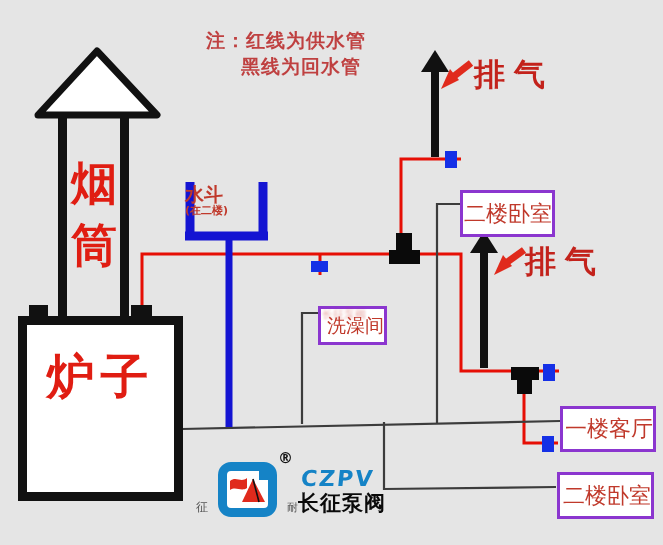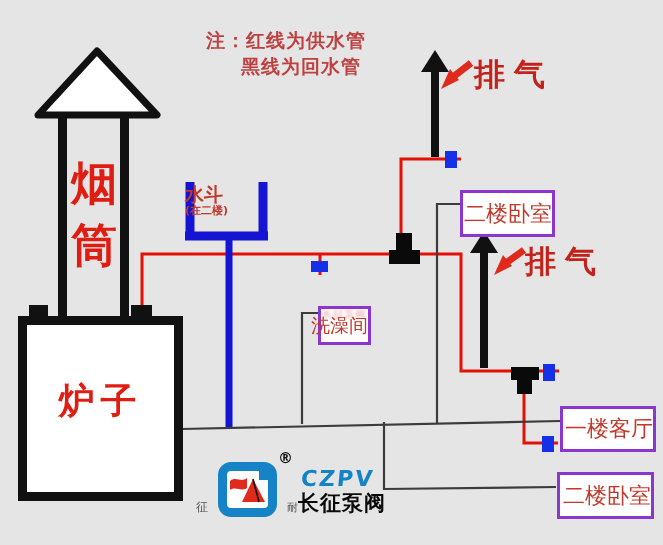--- a/index.html
+++ b/index.html
@@ -18,21 +18,21 @@
   .stroke-water{stroke:var(--water-blue);fill:none;}
   .fill-fitting{fill:var(--fitting-black);}
   .fill-valve{fill:var(--valve-blue);}
   .fill-redarrow{fill:var(--logo-red);}
   .stroke-redarrow{stroke:var(--logo-red);stroke-width:7;fill:none;}
   .abs{position:absolute;}
   .note{color:var(--note-red);font-size:19px;font-weight:bold;letter-spacing:1px;white-space:nowrap;}
   .chimney-label{width:54px;color:var(--big-label-red);font-size:46px;font-weight:bold;
     line-height:62px;text-align:center;word-break:break-all;}
   .stove-box{border:9px solid #111;background:#fff;display:flex;align-items:flex-start;justify-content:center;}
-  .stove-label{color:var(--big-label-red);font-size:36px;font-weight:bold;letter-spacing:6px;margin-top:52px;white-space:nowrap;}
+  .stove-label{color:var(--big-label-red);font-size:48px;font-weight:bold;letter-spacing:6px;margin-top:20px;white-space:nowrap;}
   .hopper-label{width:84px;color:var(--room-text-red);line-height:1.12;}
   .hopper-label .l1{font-size:19px;font-weight:bold;display:block;}
   .hopper-label .l2{font-size:11px;font-weight:bold;display:block;white-space:nowrap;}
   .room-box{border:3px solid var(--room-border-purple);background:#fff;display:flex;
     align-items:center;justify-content:flex-end;margin-top:32px;}
   .room-label{color:var(--room-text-red);font-size:22px;white-space:nowrap;}
   .room-label.small{font-size:19px;}
   .vent-label{color:var(--vent-label-red);font-size:31px;font-weight:600;letter-spacing:9px;white-space:nowrap;}
   .smudge{color:rgba(205,70,65,.45);font-size:11px;filter:blur(1px);white-space:nowrap;}
   .logo-icon{width:59px;height:55px;border:9px solid var(--logo-blue);border-radius:13px;background:#fff;}
@@ -114,21 +114,21 @@
   </div>
 
   <div class="abs hopper-label" style="left:185px;top:184px;">
     <span class="l1">水斗</span>
     <span class="l2">(在二楼)</span>
   </div>
 
   <div class="abs room-box" style="left:460px;top:158px;width:95px;height:47px;">
     <span class="room-label">二楼卧室</span>
   </div>
-  <div class="abs room-box" style="left:318px;top:274px;width:53px;height:39px;">
+  <div class="abs room-box" style="left:318px;top:274px;width:69px;height:39px;">
     <span class="room-label small">洗澡间</span>
   </div>
   <div class="abs smudge" style="left:322px;top:307px;">长征泵阀</div>
   <div class="abs room-box" style="left:560px;top:374px;width:96px;height:46px;">
     <span class="room-label">一楼客厅</span>
   </div>
   <div class="abs room-box" style="left:557px;top:440px;width:97px;height:47px;">
     <span class="room-label">二楼卧室</span>
   </div>
 

